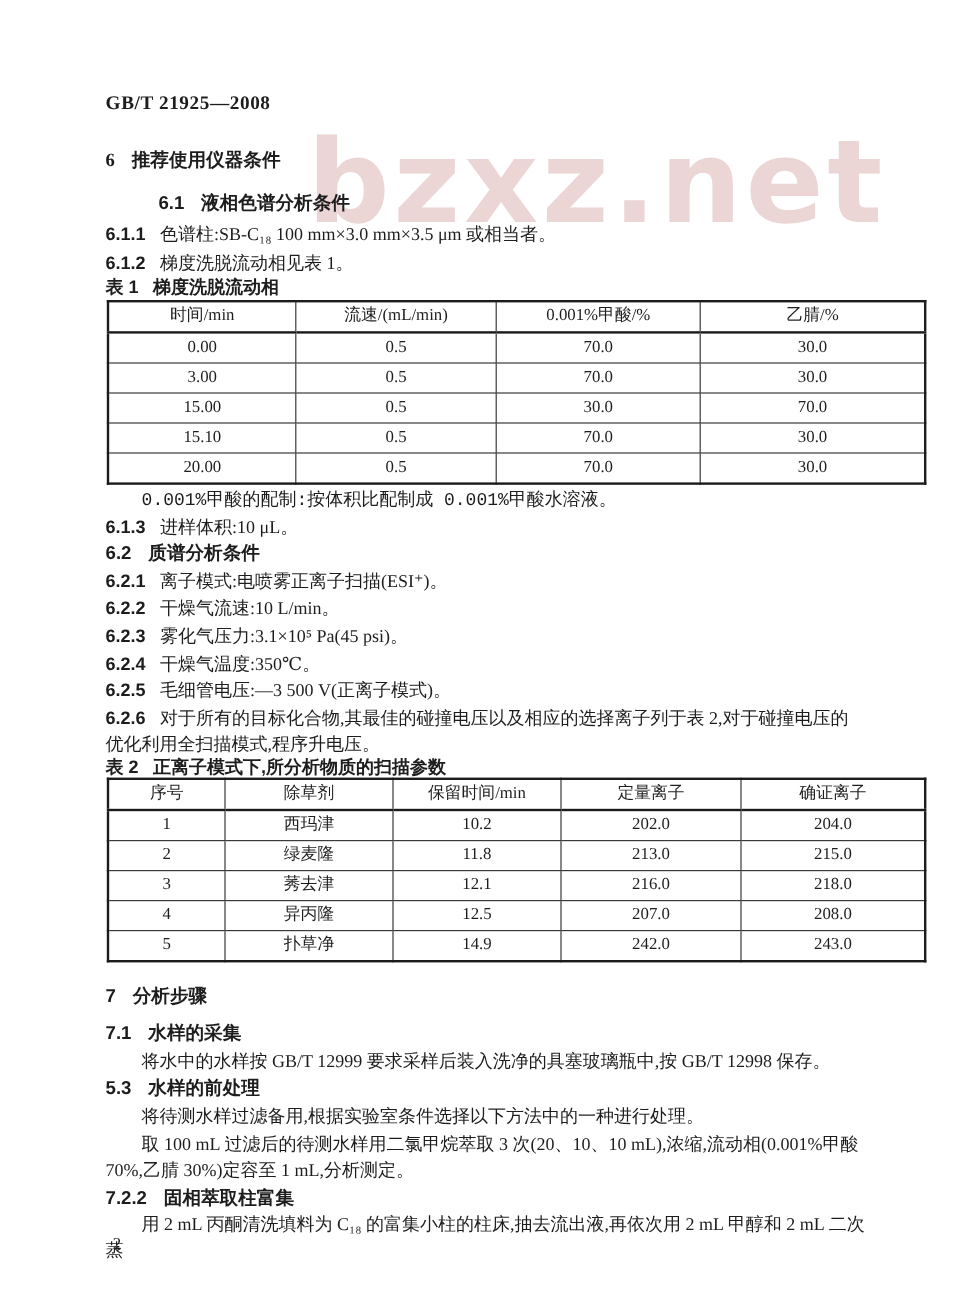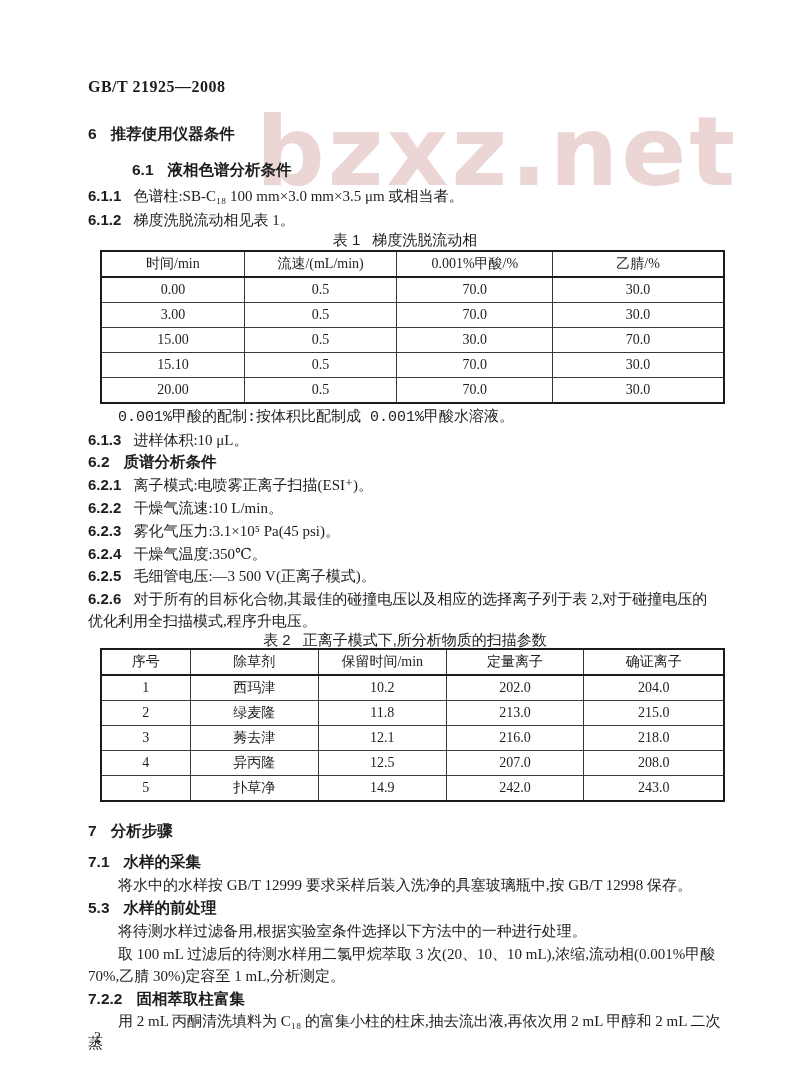--- a/index.html
+++ b/index.html
@@ -51,53 +51,52 @@
     font-size:15px;
     line-height:22px;
   }
   .para .num{
     font-family:"Liberation Sans","DejaVu Sans",sans-serif;
     font-weight:bold;
     margin-right:12px;
   }
   .indent{text-indent:2em;}
   .caption{
-    text-align:center;
     font-family:"Liberation Sans","DejaVu Sans",sans-serif;
-    font-weight:normal;
+    font-weight:bold;
     font-size:15px;
     line-height:18px;
   }
   .caption .cap-label{margin-right:12px;}
   table.std{
     border-collapse:collapse;
     table-layout:fixed;
-    width:625px;
-    margin-left:12px;
+    width:683px;
+    margin-left:1px;
     font-size:14px;
   }
   table.std th, table.std td{
     border:1px solid #3a3a3a;
     text-align:center;
     vertical-align:middle;
     padding:0;
     height:24px;
     line-height:16px;
     font-weight:normal;
   }
   table.std{border:2px solid #1b1b1b;}
   table.std thead th{border-bottom:2px solid #1b1b1b;}
   .page-num{
     position:absolute;
     left:94px;top:1030px;
     font-size:14px;
     z-index:1;
   }
   
-  .mt-c6{margin-top:25px;}
+  .mt-c6{margin-top:25px;font-family:Liberation Serif, serif;}
   .mt-c61{margin-top:14px;margin-left:44px;}
   .mt-4{margin-top:4px;}
   .mt-2{margin-top:2px;}
   .mt-1{margin-top:1px;}
   .mt-0{margin-top:0;}
   .mt-3{margin-top:3px;font-family:Liberation Mono, monospace;}
   .mt-c7{margin-top:18px;}
   .mt-c71{margin-top:9px;}
 </style>
 </head>

